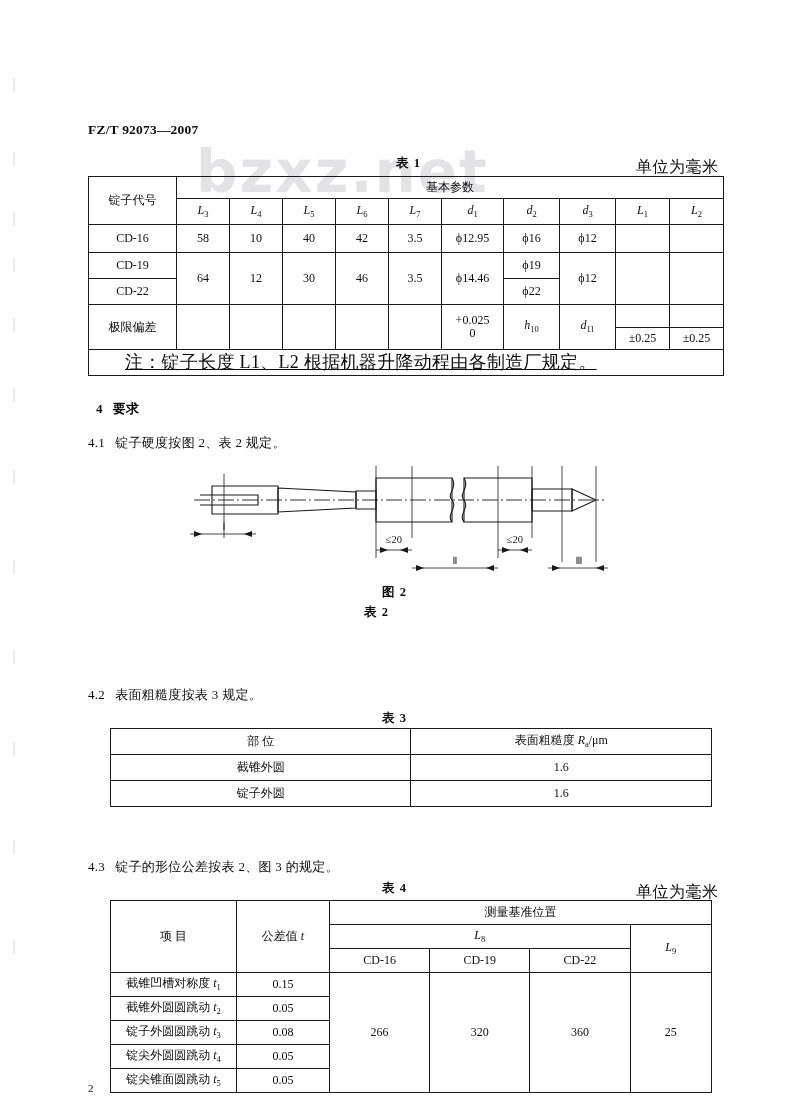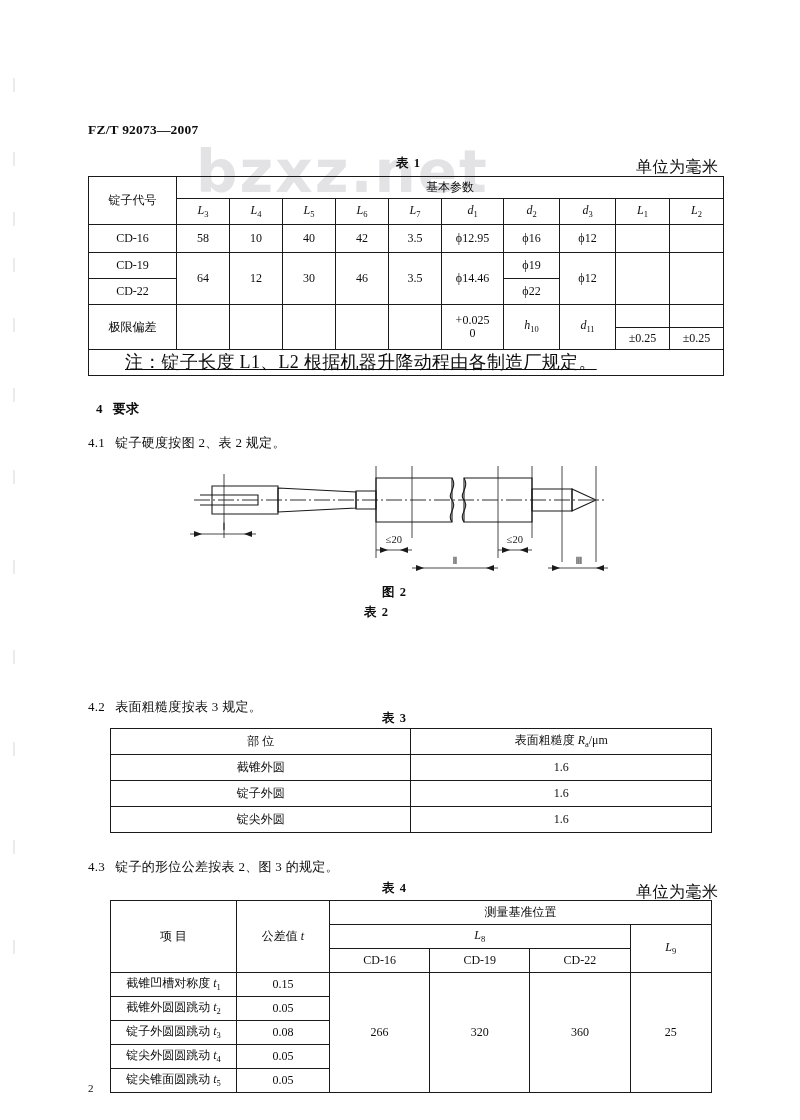--- a/index.html
+++ b/index.html
@@ -347,21 +347,21 @@
         <col style="width:134px">
           <col style="width:122px">
           <col style="width:112px">
         <col style="width:134px">
           <col style="width:100px">
       </colgroup>
       <tbody>
       </tbody>
     </table>
 
-    <div class="para" style="left:88px; top:686px;margin-top:12px;">
+    <div class="para" style="left:88px; top:686px;">
       <span class="num">4.2</span><span>表面粗糙度按表 3 规定。</span>
     </div>
 
     <div class="tbl-caption" style="left:382px; top:710px;">表 3</div>
 
     <table class="grid" style="left:110px; top:728px; width:602px;">
       <colgroup>
           <col style="width:301px">
           <col style="width:301px">
         </colgroup>
@@ -369,24 +369,20 @@
         <tr style="height:26px;">
           <td>部      位</td>
           <td>表面粗糙度 <span class="ital">R</span><span class="sub">a</span>/μm</td>
         </tr>
         <tr style="height:26px;">
           <td>截锥外圆</td>
           <td>1.6</td>
         </tr>
         <tr style="height:26px;">
           <td>锭子外圆</td>
-          <td>1.6</td>
-        </tr>
-        <tr style="height:26px;">
-          <td>锭尖外圆</td>
           <td>1.6</td>
         </tr>
       </tbody>
     </table>
 
     <div class="para" style="left:88px; top:858px;">
       <span class="num">4.3</span><span>锭子的形位公差按表 2、图 3 的规定。</span>
     </div>
 
     <div class="tbl-caption" style="left:382px; top:880px;">表 4</div>

